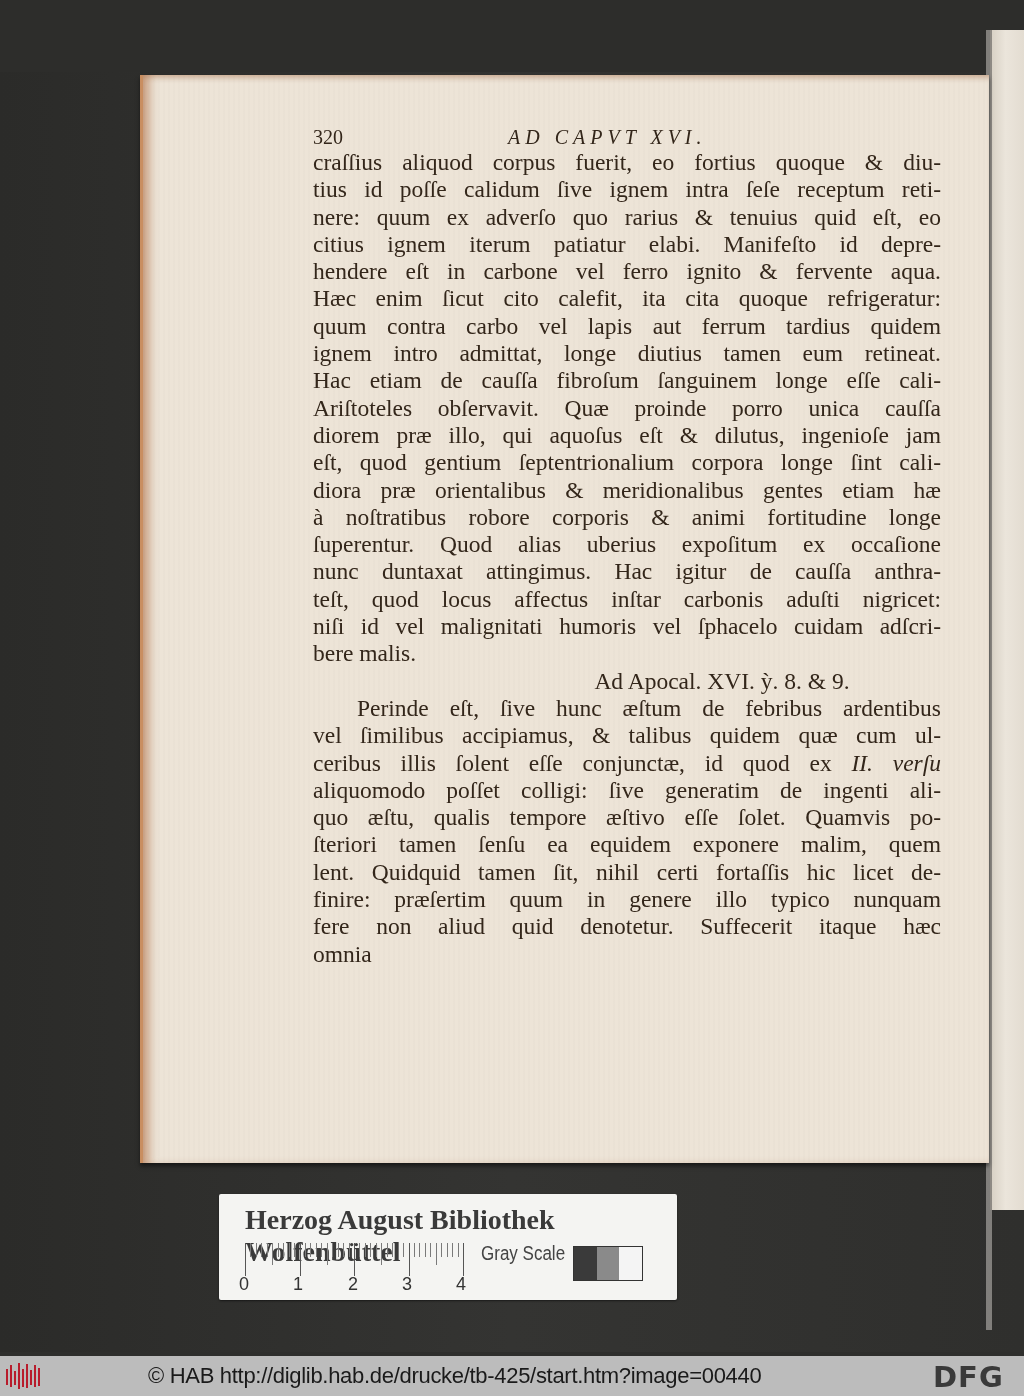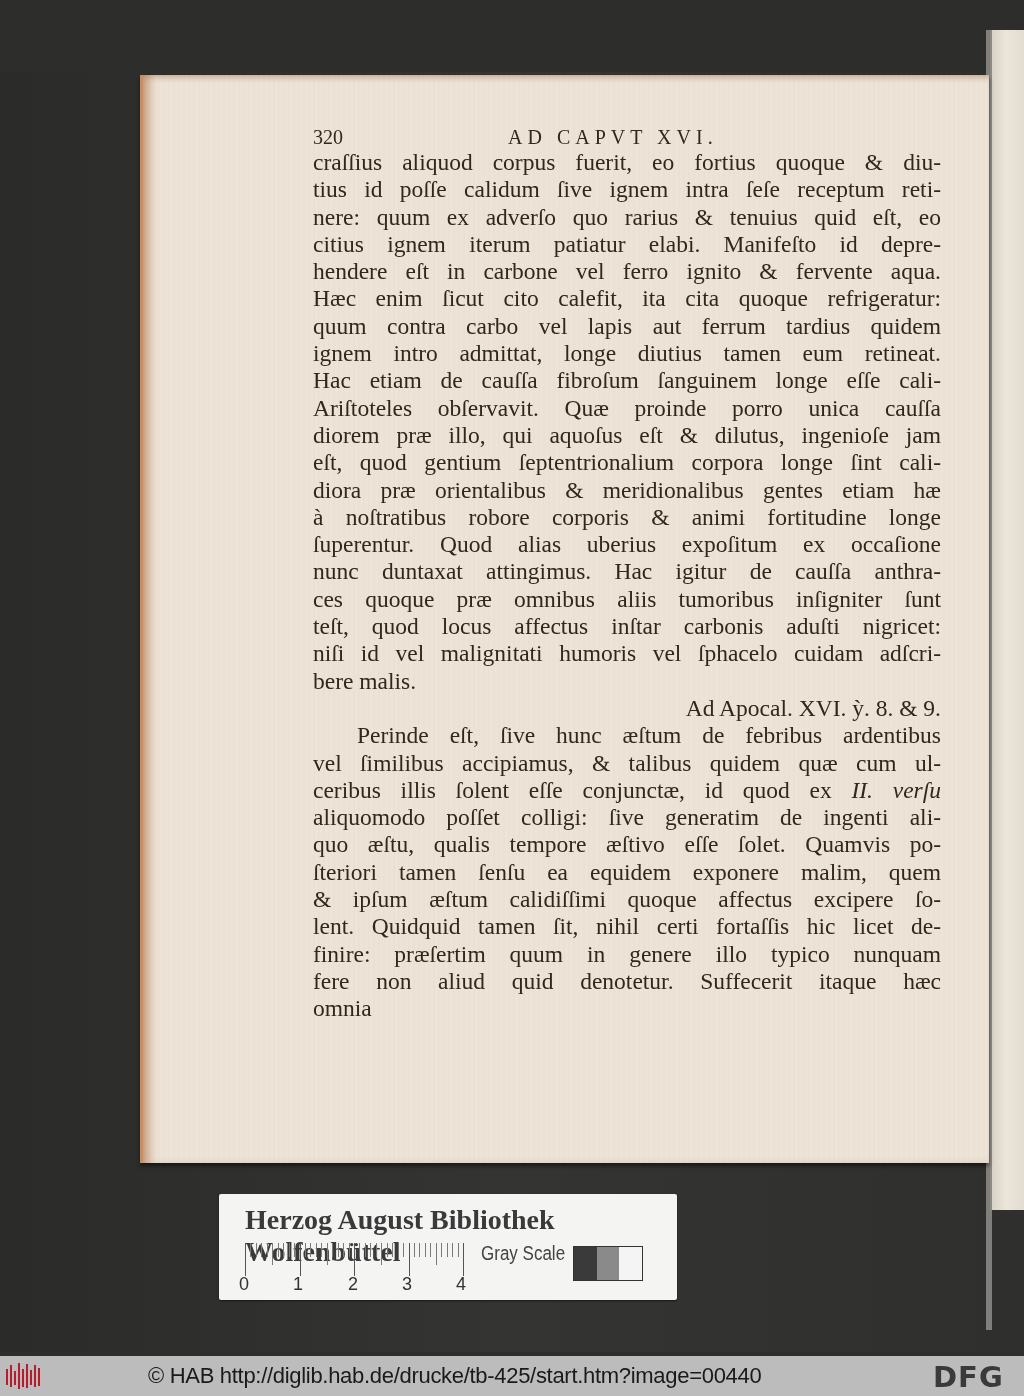--- a/index.html
+++ b/index.html
@@ -30,24 +30,24 @@
   }
   .text-block {
     position:absolute; left:313px; top:124px; width:628px;
     color:#33261a;
     font-family:"Liberation Serif", serif;
     font-size:23.5px; line-height:27.3px;
     text-align:justify;
   }
   .running-head { position:relative; height:25px; }
   .page-number { position:absolute; left:0; top:0; font-size:20px; }
-  .head-title { position:absolute; left:195px; top:0; font-size:20px; letter-spacing:5px; }
+  .head-title { position:absolute; left:195px; top:0; font-style:italic; font-size:20px; letter-spacing:5px; }
   .line { display:block; white-space:nowrap; text-align-last:justify; text-align:justify; }
   .line.last { text-align-last:left; }
-  .section-heading { display:block; text-align:right; padding-left:190px; }
+  .section-heading { display:block; text-align:center; padding-left:190px; }
   .indent { padding-left:44px; }
   .catch { display:block; padding-right:0; }
   .italic { font-style:italic; }
 
   
   .card {
     position:absolute; left:219px; top:1194px; width:458px; height:106px;
     background:#f4f4f2; border-radius:2px;
     box-shadow:0 1px 2px rgba(0,0,0,.5);
   }
@@ -100,34 +100,32 @@
   <span class="line">quum contra carbo vel lapis aut ferrum tardius quidem</span>
   <span class="line">ignem intro admittat, longe diutius tamen eum retineat.</span>
   <span class="line">Hac etiam de cauſſa fibroſum ſanguinem longe eſſe cali-</span>
   <span class="line">Ariſtoteles obſervavit.   Quæ proinde porro unica cauſſa</span>
   <span class="line">diorem præ illo, qui aquoſus eſt &amp; dilutus, ingenioſe jam</span>
   <span class="line">eſt, quod gentium ſeptentrionalium corpora longe ſint cali-</span>
   <span class="line">diora præ orientalibus &amp; meridionalibus gentes etiam hæ</span>
   <span class="line">à noſtratibus robore corporis &amp; animi fortitudine longe</span>
   <span class="line">ſuperentur.   Quod alias uberius expoſitum ex occaſione</span>
   <span class="line">nunc duntaxat attingimus.   Hac igitur de cauſſa anthra-</span>
-  <span class="line">ces quoque præ omnibus aliis tumoribus inſigniter ſunt</span>
   <span class="line">teſt, quod locus affectus inſtar carbonis aduſti nigricet:</span>
   <span class="line">niſi id vel malignitati humoris vel ſphacelo cuidam adſcri-</span>
   <span class="line last">bere malis.</span>
 
   <span class="section-heading">Ad Apocal. XVI. ỳ. 8. &amp; 9.</span>
 
   <span class="line indent">Perinde eſt, ſive hunc æſtum de febribus ardentibus</span>
   <span class="line">vel ſimilibus accipiamus, &amp; talibus quidem quæ cum ul-</span>
   <span class="line"><span>ceribus illis ſolent eſſe conjunctæ, id quod ex</span> <span class="italic">II. verſu</span></span>
   <span class="line">aliquomodo poſſet colligi: ſive generatim de ingenti ali-</span>
   <span class="line">quo æſtu, qualis tempore æſtivo eſſe ſolet.   Quamvis po-</span>
   <span class="line">ſteriori tamen ſenſu ea equidem exponere malim, quem</span>
-  <span class="line">&amp; ipſum æſtum calidiſſimi quoque affectus excipere ſo-</span>
   <span class="line">lent.   Quidquid tamen ſit, nihil certi fortaſſis hic licet de-</span>
   <span class="line">finire: præſertim quum in genere illo typico nunquam</span>
   <span class="line">fere non aliud quid denotetur.   Suffecerit itaque hæc</span>
   <span class="catch">omnia</span>
 </div>
 
 <div class="card">
   <div class="card-title">Herzog August Bibliothek Wolfenbüttel</div>
   <div class="ruler" id="ruler">
       <div class="tick" style="left: 0px; height: 33px; background: rgb(85, 85, 85);"></div>

